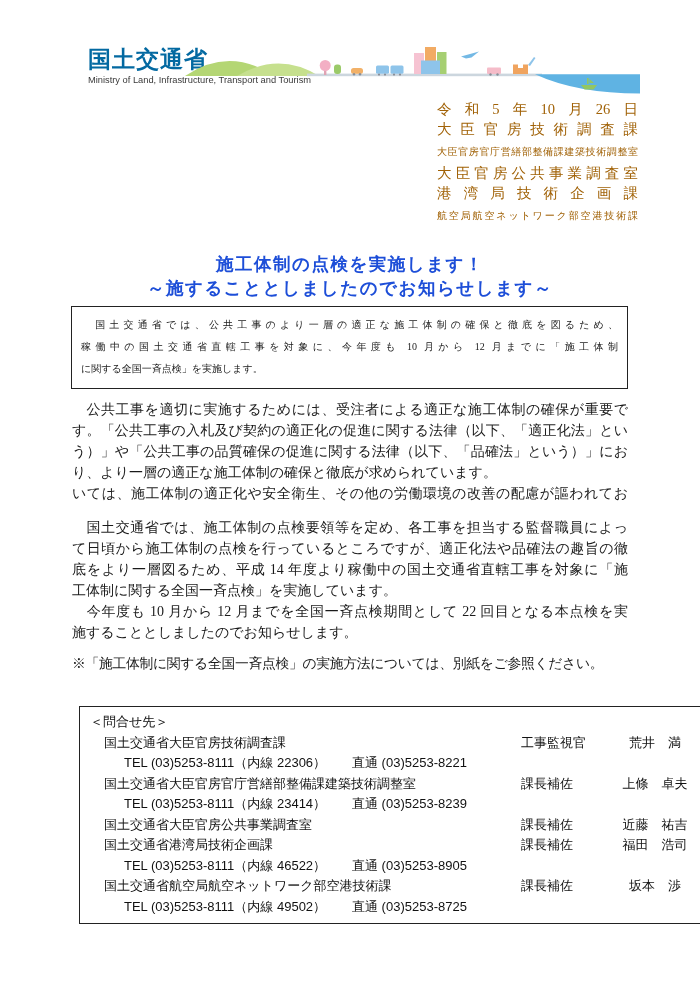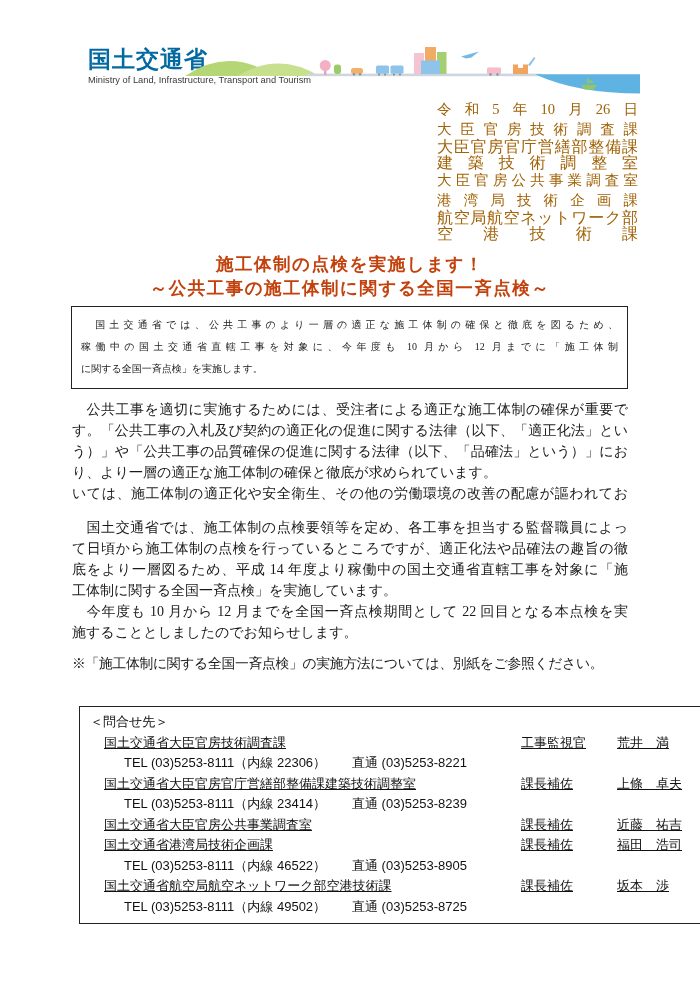--- a/index.html
+++ b/index.html
@@ -9,50 +9,50 @@
   
   .logo{position:absolute;left:88px;top:46px;}
   .logo-jp{font-family:"Liberation Sans","DejaVu Sans",sans-serif;font-weight:bold;font-size:23px;line-height:26px;color:#0369a1;letter-spacing:1px;white-space:nowrap;}
   .logo-en{font-family:"Liberation Sans","DejaVu Sans",sans-serif;font-size:9.3px;color:#3a3a3a;margin-top:3px;white-space:nowrap;}
   .logo-art{position:absolute;left:185px;top:44px;}
 
   
   .issuer{position:absolute;top:100px;right:62px;width:201px;}
   .issuer-line{text-align:justify;text-align-last:justify;color:#a16207;}
   .issuer-line.lg{font-size:14.5px;line-height:19.5px;}
-  .issuer-line.sm{font-size:16px;line-height:16px;}
+  .issuer-line.sm{font-size:10px;line-height:25px;}
 
   
   .title{position:absolute;top:252px;left:0;width:700px;margin:0;text-align:center;
          font-family:"Liberation Sans","DejaVu Sans",sans-serif;font-weight:bold;
-         font-size:17.5px;line-height:24px;letter-spacing:1.5px;color:#c2410c;}
+         font-size:17.5px;line-height:24px;letter-spacing:1.5px;color:#1d4ed8;}
 
   
   .summary-box{position:absolute;top:306px;left:71px;width:557px;box-sizing:border-box;
                border:1.4px solid #222;padding:7px 9px 9px;font-size:10px;line-height:21.8px;}
 
   
   .para{position:absolute;left:72px;width:556px;font-size:14px;line-height:21px;}
   .para-1{top:399px;}
   .para-2{top:517px;}
   .doc-line{text-align:justify;text-align-last:justify;white-space:pre-wrap;}
   .doc-line.short{text-align-last:left;}
 
   
   .note{position:absolute;top:655px;left:72px;width:572px;font-size:13.8px;letter-spacing:-0.3px;white-space:pre-wrap;}
 
   
   .contact-box{position:absolute;top:706px;left:79px;width:623px;box-sizing:border-box;
                border:1.6px solid #222;padding:5px 8px 6px;
                font-family:"Liberation Sans","DejaVu Sans",sans-serif;font-size:13px;line-height:20.5px;color:#111;}
   .contact-heading{padding-left:2px;}
-  .contact-row{display:flex;padding-left:16px;white-space:pre-wrap;text-decoration:underline;}
+  .contact-row{display:flex;padding-left:16px;white-space:pre-wrap;}
   .c-dept{flex:1 1 auto;min-width:0;}
   .c-role{flex:0 0 96px;}
-  .c-name{flex:0 0 76px;}
+  .c-name{flex:0 0 76px;text-align:center;}
   .contact-tel{display:flex;padding-left:36px;white-space:pre-wrap;}
   .c-tel{flex:0 0 228px;}
   .c-direct{flex:0 0 auto;}
 </style>
 </head>
 <body>
 
 <div class="page">
 
   <div>
@@ -112,21 +112,21 @@
       <div class="issuer-line lg">大臣官房技術調査課</div>
       <div class="issuer-line sm">大臣官房官庁営繕部整備課建築技術調整室</div>
       <div class="issuer-line lg">大臣官房公共事業調査室</div>
       <div class="issuer-line lg">港湾局技術企画課</div>
       <div class="issuer-line sm">航空局航空ネットワーク部空港技術課</div>
     </div>
   </div>
 
   <h1 class="title">
     <div>施工体制の点検を実施します！</div>
-    <div>～公共工事の施工体制に関する全国一斉点検～</div>
+    <div>～施することとしましたのでお知らせします～</div>
   </h1>
 
   <div class="summary-box">
     <div class="doc-line">　国土交通省では、公共工事のより一層の適正な施工体制の確保と徹底を図るため、</div>
     <div class="doc-line">稼働中の国土交通省直轄工事を対象に、今年度も 10 月から 12 月までに「施工体制</div>
     <div class="doc-line short">に関する全国一斉点検」を実施します。</div>
   </div>
 
   <div class="para para-1">
     <div class="doc-line">　公共工事を適切に実施するためには、受注者による適正な施工体制の確保が重要で</div>

